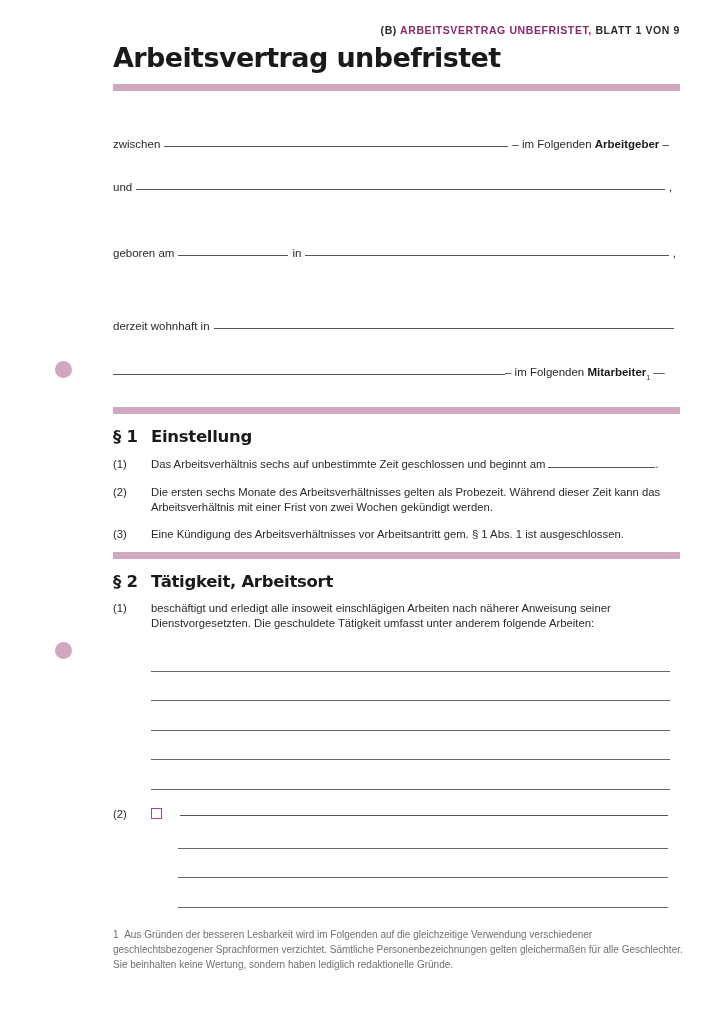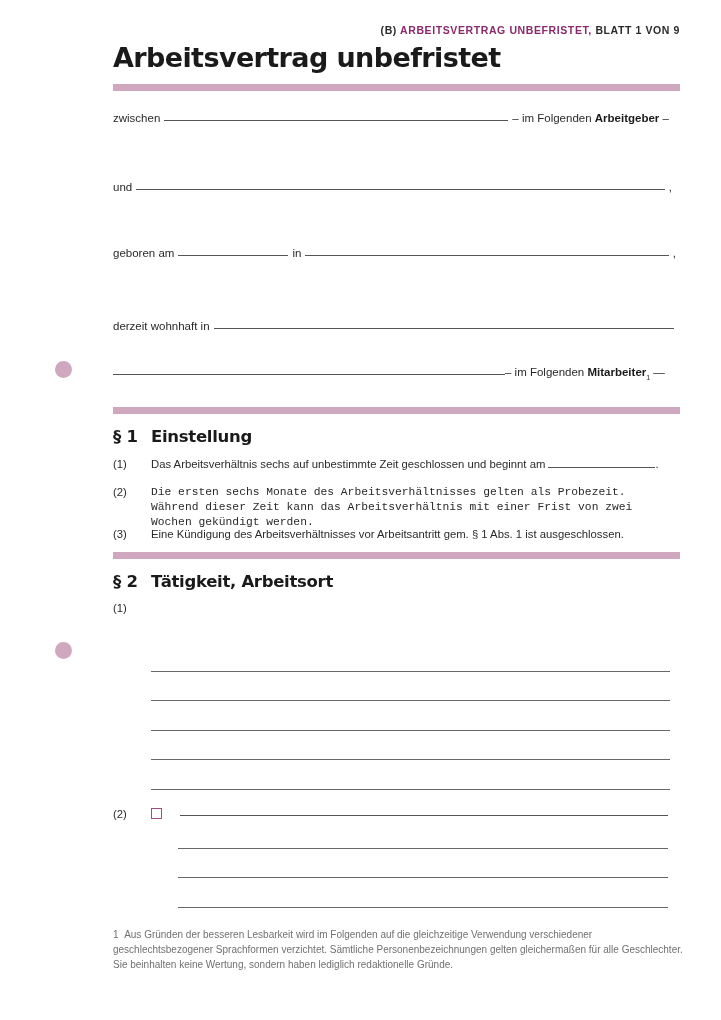--- a/index.html
+++ b/index.html
@@ -51,21 +51,21 @@
 <div class="abs header-line">
   <span>(B) </span><span class="accent">ARBEITSVERTRAG UNBEFRISTET,</span><span> BLATT 1 VON 9</span>
 </div>
 
 <div class="abs title">Arbeitsvertrag unbefristet</div>
 <div class="abs bar" style="top:84px;"></div>
 
 <div class="abs punch" style="top:361px;"></div>
 <div class="abs punch" style="top:642px;"></div>
 
-<div class="abs row" style="top:112px;">
+<div class="abs row" style="top:138px;">
   <span>zwischen</span>
   <span class="fill" style="width:344px;"></span>
   <span style="white-space:pre;">– im Folgenden </span>
     <b>Arbeitgeber</b>
     <span style="white-space:pre;"> –</span>
 </div>
 
 <div class="abs row" style="top:181px;">
   <span>und</span>
   <span class="fill grow"></span>
@@ -99,36 +99,37 @@
   <span class="num">§ 1</span><span>Einstellung</span>
 </div>
 
 <div class="abs para" style="top:457px;">
   <span class="pnum">(1)</span>
   <div class="ptext"><span>Das Arbeitsverhältnis sechs auf unbestimmte Zeit geschlossen und beginnt am</span> <span class="inline-fill" style="width:107px;"></span><span>.</span></div>
 </div>
 
 <div class="abs para" style="top:485px;">
   <span class="pnum">(2)</span>
-  <div class="ptext" style="width:520px;font-family:Liberation Mono, monospace;">Die ersten sechs Monate des Arbeitsverhältnisses gelten als Probezeit. Während dieser Zeit kann das Arbeitsverhältnis mit einer Frist von zwei Wochen gekündigt werden.</div>
+  <div class="ptext" style="width:520px;">Die ersten sechs Monate des Arbeitsverhältnisses gelten als Probezeit. Während dieser Zeit kann das Arbeitsverhältnis mit einer Frist von zwei Wochen gekündigt werden.</div>
 </div>
 
 <div class="abs para" style="top:527px;">
   <span class="pnum">(3)</span>
   <div class="ptext">Eine Kündigung des Arbeitsverhältnisses vor Arbeitsantritt gem. § 1 Abs. 1 ist ausgeschlossen.</div>
 </div>
 
 <div class="abs bar" style="top:552px;"></div>
 
 <div class="abs sec-head" style="top:572px;">
   <span class="num">§ 2</span><span>Tätigkeit, Arbeitsort</span>
 </div>
 
 <div class="abs para" style="top:601px;">
   <span class="pnum">(1)</span>
+  <div class="ptext" style="width:520px;">beschäftigt und erledigt alle insoweit einschlägigen Arbeiten nach näherer Anweisung seiner Dienstvorgesetzten. Die geschuldete Tätigkeit umfasst unter anderem folgende Arbeiten:</div>
 </div>
 
 <div class="abs line" style="left:151px; width:519px; top:671px;"></div>
 <div class="abs line" style="left:151px; width:519px; top:700px;"></div>
 <div class="abs line" style="left:151px; width:519px; top:730px;"></div>
 <div class="abs line" style="left:151px; width:519px; top:759px;"></div>
 <div class="abs line" style="left:151px; width:519px; top:789px;"></div>
 
 <div class="abs para" style="top:807px;">
   <span class="pnum">(2)</span>

